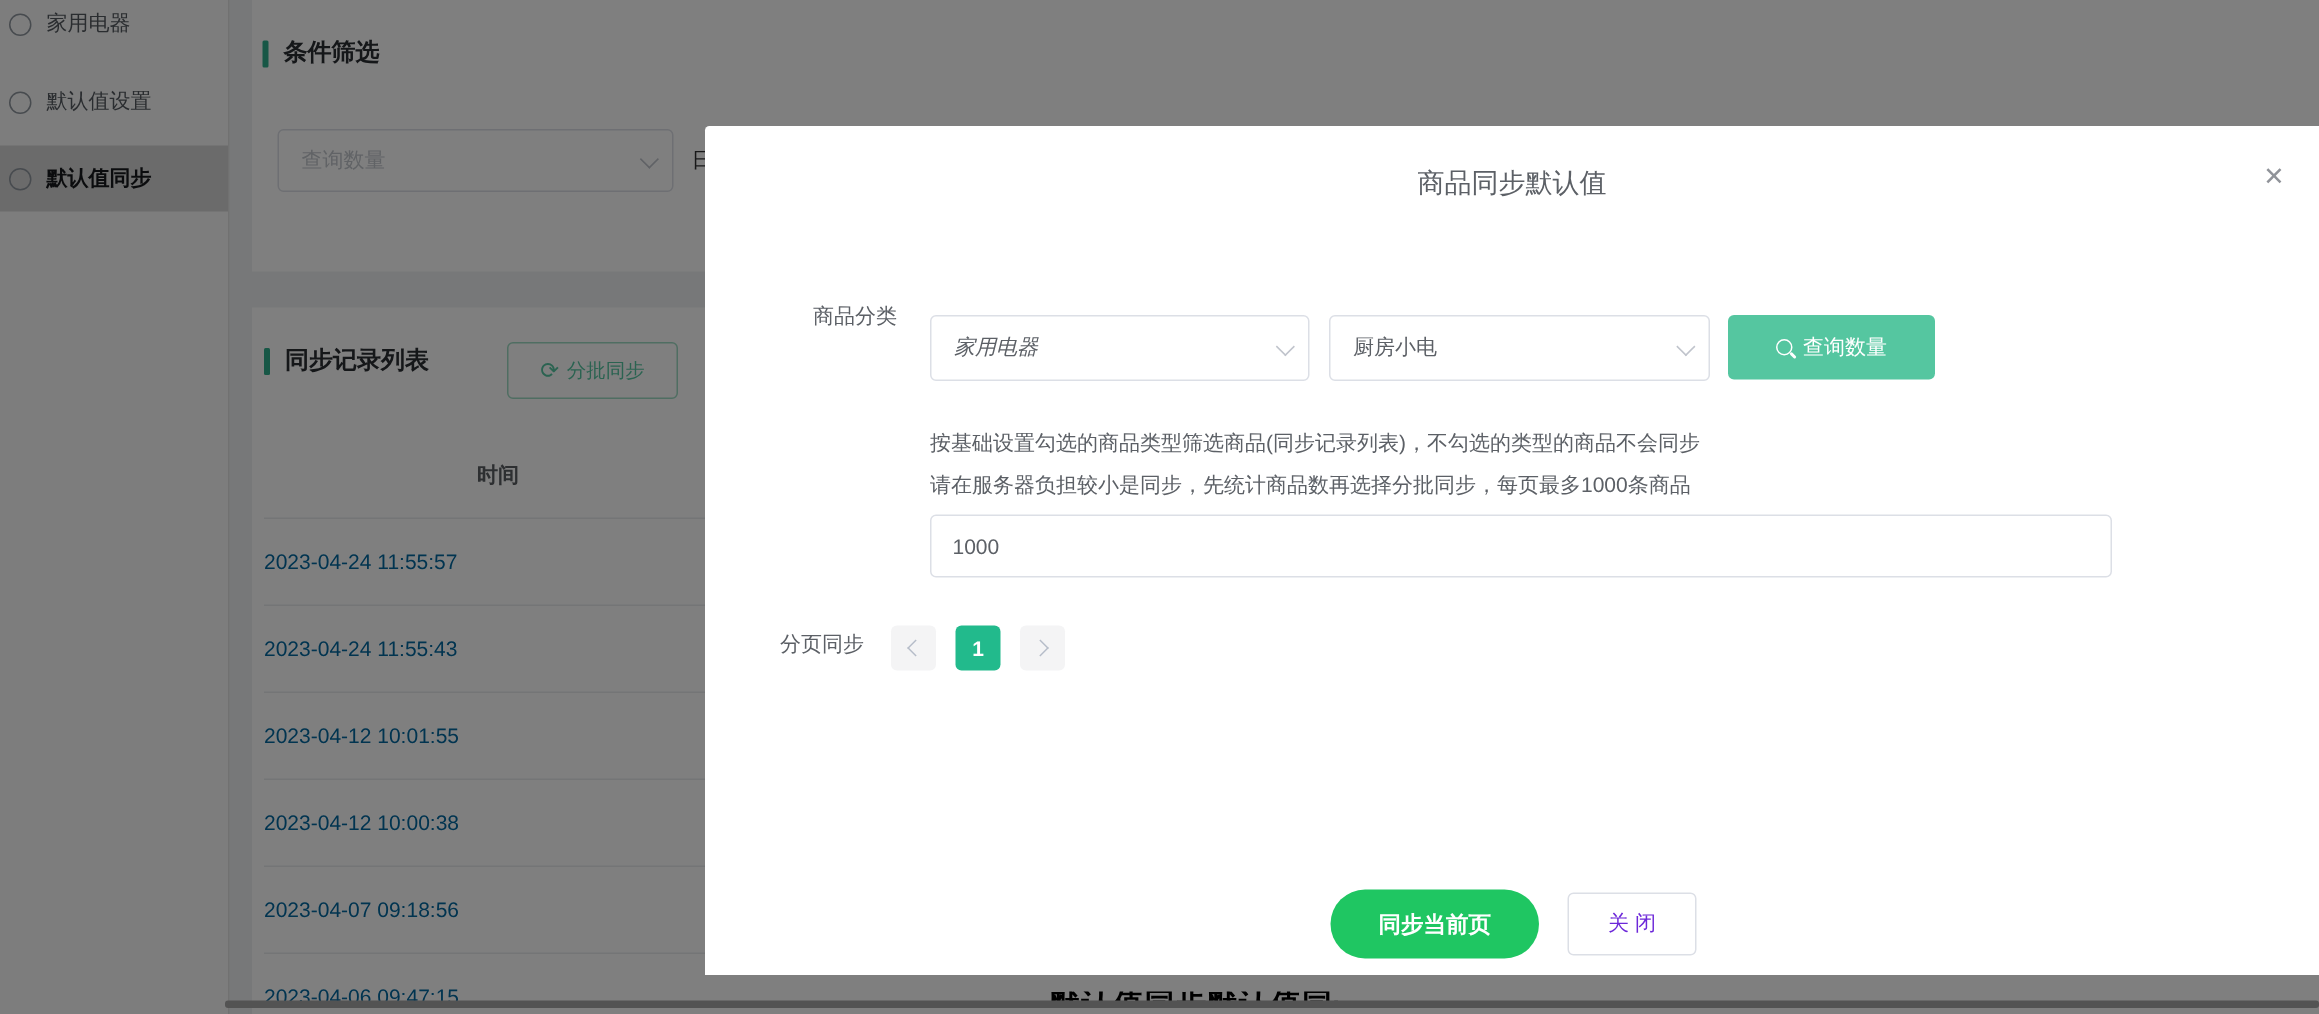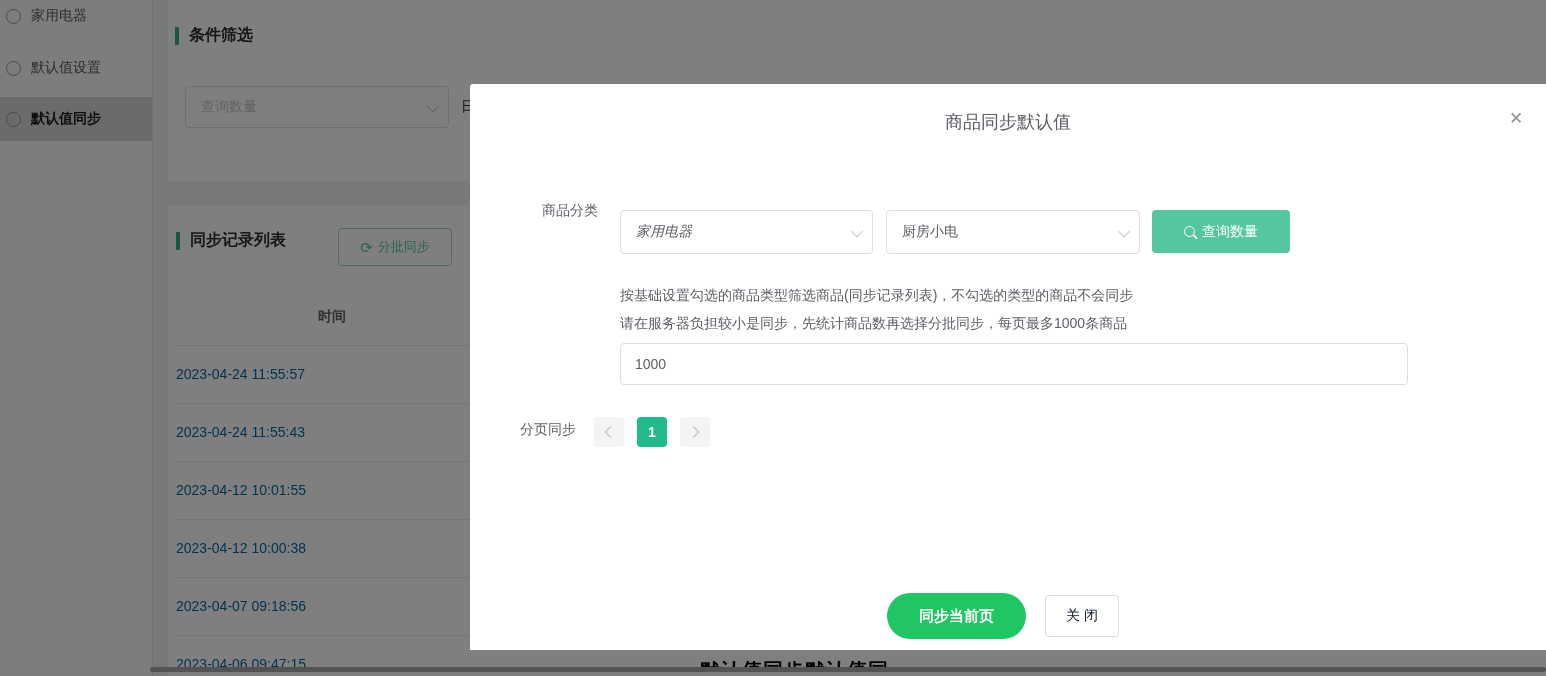--- a/index.html
+++ b/index.html
@@ -54,21 +54,21 @@
   .hint2{top:231px;}
   .m-input{position:absolute;left:150px;top:259px;width:788px;height:42px;padding:0 14px;font-size:14px;color:#5c6066;outline:none;font-family:inherit;}
   .lbl-pag{left:50px;top:337px;}
   .pg{position:absolute;top:333px;width:30px;height:30px;border:none;border-radius:4px;background:#f4f4f5;display:flex;align-items:center;justify-content:center;cursor:pointer;}
   .pg .cvl{width:7px;height:7px;border-left:1.6px solid #b6bdc9;border-bottom:1.6px solid #b6bdc9;transform:rotate(45deg) translate(1px,-1px);}
   .pg .cvr{width:7px;height:7px;border-right:1.6px solid #b6bdc9;border-top:1.6px solid #b6bdc9;transform:rotate(45deg) translate(-1px,1px);}
   .pg-prev{left:124px;}
   .pg-next{left:210px;}
   .pg-cur{position:absolute;left:167px;top:333px;width:30px;height:30px;border-radius:4px;background:#22ba8c;color:#fff;font-size:14px;font-weight:bold;display:flex;align-items:center;justify-content:center;cursor:pointer;}
   .sync-btn{position:absolute;left:417px;top:509px;width:139px;height:46px;background:#1fc662;border:none;border-radius:23px;color:#fff;font-size:15px;font-weight:bold;cursor:pointer;font-family:inherit;}
-  .close-btn{position:absolute;left:575px;top:511px;width:74px;height:42px;background:#fff;border:1px solid #dcdfe6;border-radius:4px;color:#0f172a;font-size:14px;cursor:pointer;font-family:inherit;}
+  .close-btn{position:absolute;left:575px;top:511px;width:86px;height:42px;background:#fff;border:1px solid #dcdfe6;border-radius:4px;color:#6d28d9;font-size:14px;cursor:pointer;font-family:inherit;}
 </style>
 </head>
 <body>
 
 <div id="app">
 
   <div class="bg">
 
     <div class="sidebar">
       <div class="side-item" style="top:-6px">

